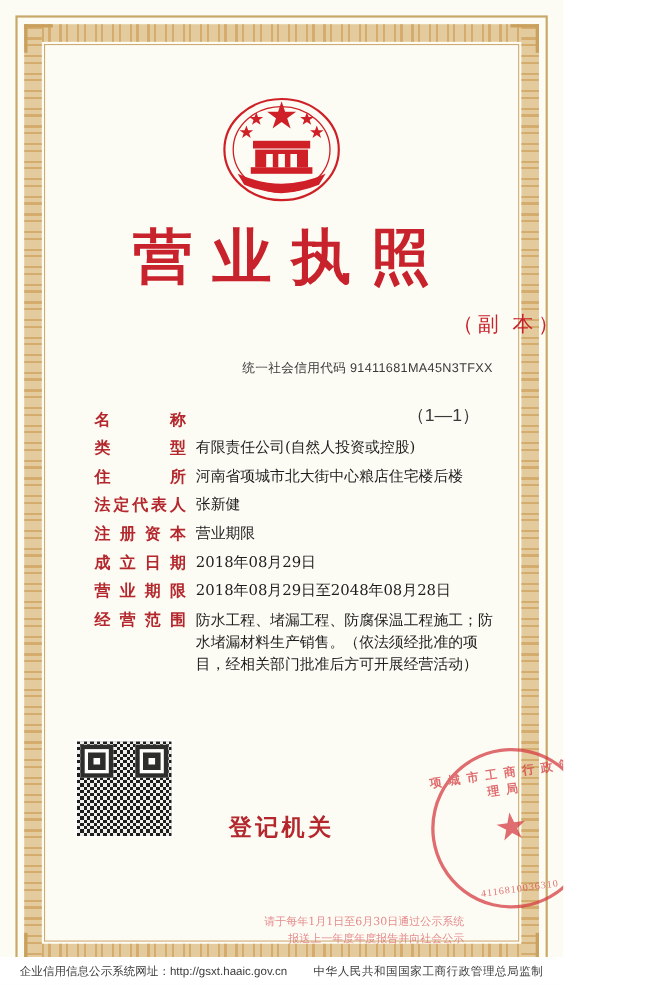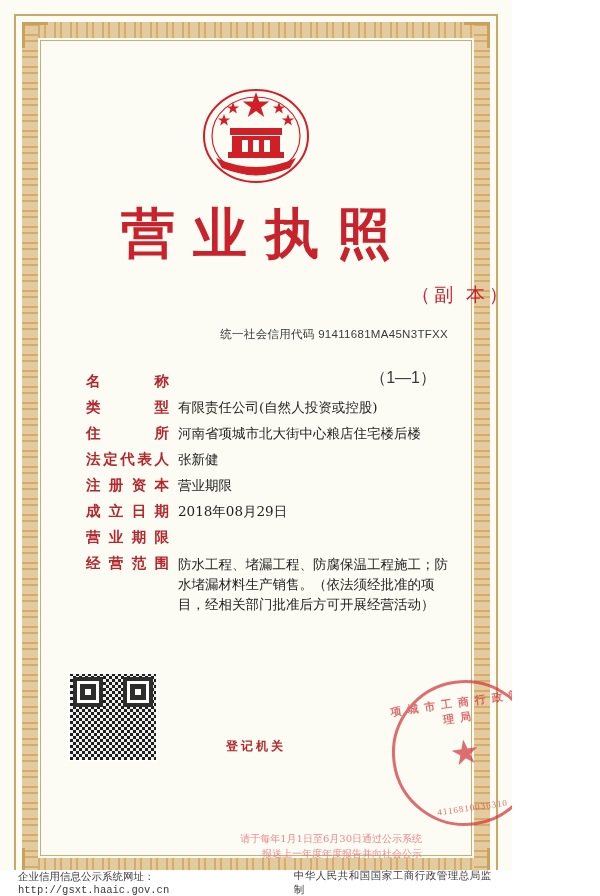--- a/index.html
+++ b/index.html
@@ -185,21 +185,21 @@
   }
   .qr::before { left: 3px; top: 3px; }
   .qr::after { right: 3px; top: 3px; }
 
   
   .reg-authority {
     position: absolute;
     left: 0; right: 0;
     top: 738px;
     text-align: center;
-    font-size: 12px;
+    font-size: 21px;
     letter-spacing: 3px;
     color: #b3272d;
     font-weight: bold;
     font-family: Liberation Mono, monospace;
   }
   .issue-date {
     position: absolute;
     right: 76px;
     top: 798px;
     font-size: 14px;
@@ -268,21 +268,21 @@
     bottom: 0;
     height: 26px;
     display: flex;
     align-items: center;
     justify-content: space-between;
     padding: 0 18px;
     box-sizing: border-box;
     font-size: 10.5px;
     color: #3b3b3b;
     background: #ffffff;
-    font-family: Liberation Mono, monospace;
+    font-family: Liberation Sans, sans-serif;
   }
   .footer-right { letter-spacing: 0.5px; }
 </style>
 </head>
 <body>
 
 <div class="page">
 
   <div class="frame-outer"></div>
   <div class="band-top frame-band"></div>
@@ -349,20 +349,21 @@
     <div class="row">
       <div class="row-label">注册资本</div>
       <div class="row-value">营业期限</div>
     </div>
     <div class="row">
       <div class="row-label">成立日期</div>
       <div class="row-value">2018年08月29日</div>
     </div>
     <div class="row">
       <div class="row-label">营业期限</div>
+      <div class="row-value">2018年08月29日至2048年08月28日</div>
     </div>
     <div class="row scope">
       <div class="row-label">经营范围</div>
       <div class="row-value">防水工程、堵漏工程、防腐保温工程施工；防水堵漏材料生产销售。（依法须经批准的项目，经相关部门批准后方可开展经营活动）</div>
     </div>
   </div>
 
   <div class="qr"></div>
 
   <div class="reg-authority">登记机关</div>

